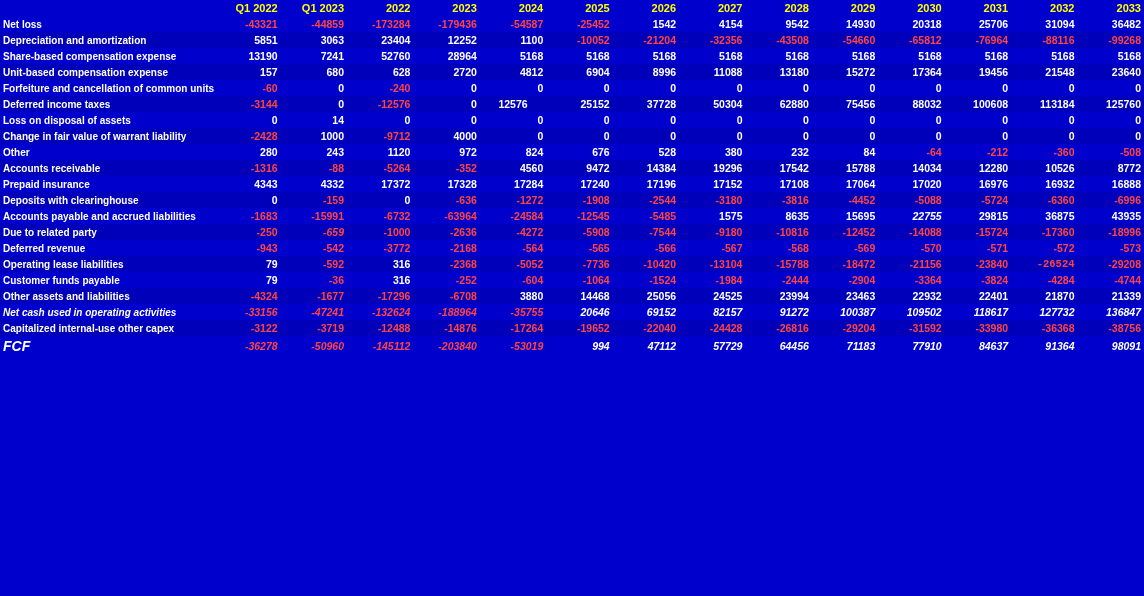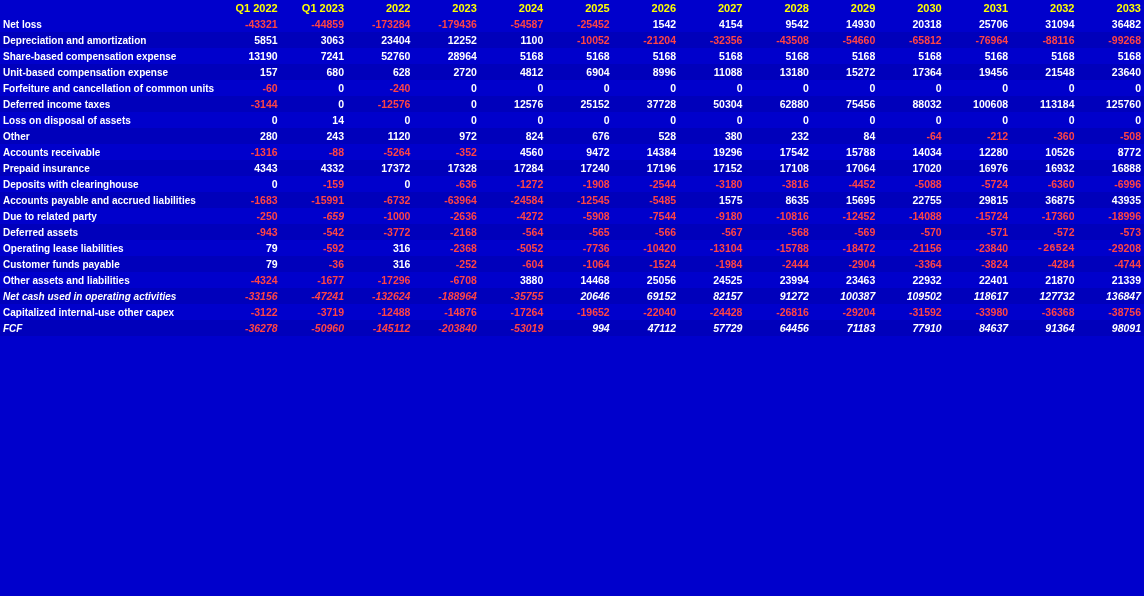--- a/index.html
+++ b/index.html
@@ -168,37 +168,54 @@
           <td style="color: rgb(255, 255, 255);">0</td>
           <td style="color: rgb(255, 255, 255);">0</td>
           <td style="color: rgb(255, 255, 255);">0</td>
         </tr>
         <tr>
           <td style="text-align: left; font-weight: bold; font-size: 10px;">Deferred income taxes</td>
           <td style="color: rgb(255, 68, 68);">-3144</td>
           <td style="color: rgb(255, 255, 255);">0</td>
           <td style="color: rgb(255, 68, 68);">-12576</td>
           <td style="color: rgb(255, 255, 255);">0</td>
-          <td style="color: rgb(255, 255, 255);">12576</td>
+          <td style="color: rgb(255, 255, 255); text-align: center;">12576</td>
           <td style="color: rgb(255, 255, 255);">25152</td>
           <td style="color: rgb(255, 255, 255);">37728</td>
           <td style="color: rgb(255, 255, 255);">50304</td>
           <td style="color: rgb(255, 255, 255);">62880</td>
           <td style="color: rgb(255, 255, 255);">75456</td>
           <td style="color: rgb(255, 255, 255);">88032</td>
           <td style="color: rgb(255, 255, 255);">100608</td>
           <td style="color: rgb(255, 255, 255);">113184</td>
           <td style="color: rgb(255, 255, 255);">125760</td>
         </tr>
         <tr>
           <td style="text-align: left; font-weight: bold; font-size: 10px;">Loss on disposal of assets</td>
           <td style="color: rgb(255, 255, 255);">0</td>
           <td style="color: rgb(255, 255, 255);">14</td>
           <td style="color: rgb(255, 255, 255);">0</td>
           <td style="color: rgb(255, 255, 255);">0</td>
+          <td style="color: rgb(255, 255, 255);">0</td>
+          <td style="color: rgb(255, 255, 255);">0</td>
+          <td style="color: rgb(255, 255, 255);">0</td>
+          <td style="color: rgb(255, 255, 255);">0</td>
+          <td style="color: rgb(255, 255, 255);">0</td>
+          <td style="color: rgb(255, 255, 255);">0</td>
+          <td style="color: rgb(255, 255, 255);">0</td>
+          <td style="color: rgb(255, 255, 255);">0</td>
+          <td style="color: rgb(255, 255, 255);">0</td>
+          <td style="color: rgb(255, 255, 255);">0</td>
+        </tr>
+        <tr>
+          <td style="text-align: left; font-weight: bold; font-size: 10px;">Change in fair value of warrant liability</td>
+          <td style="color: rgb(255, 68, 68);">-2428</td>
+          <td style="color: rgb(255, 255, 255);">1000</td>
+          <td style="color: rgb(255, 68, 68);">-9712</td>
+          <td style="color: rgb(255, 255, 255);">4000</td>
           <td style="color: rgb(255, 255, 255);">0</td>
           <td style="color: rgb(255, 255, 255);">0</td>
           <td style="color: rgb(255, 255, 255);">0</td>
           <td style="color: rgb(255, 255, 255);">0</td>
           <td style="color: rgb(255, 255, 255);">0</td>
           <td style="color: rgb(255, 255, 255);">0</td>
           <td style="color: rgb(255, 255, 255);">0</td>
           <td style="color: rgb(255, 255, 255);">0</td>
           <td style="color: rgb(255, 255, 255);">0</td>
           <td style="color: rgb(255, 255, 255);">0</td>
@@ -276,21 +293,21 @@
           <td style="color: rgb(255, 68, 68);">-1683</td>
           <td style="color: rgb(255, 68, 68);">-15991</td>
           <td style="color: rgb(255, 68, 68);">-6732</td>
           <td style="color: rgb(255, 68, 68);">-63964</td>
           <td style="color: rgb(255, 68, 68);">-24584</td>
           <td style="color: rgb(255, 68, 68);">-12545</td>
           <td style="color: rgb(255, 68, 68);">-5485</td>
           <td style="color: rgb(255, 255, 255);">1575</td>
           <td style="color: rgb(255, 255, 255);">8635</td>
           <td style="color: rgb(255, 255, 255);">15695</td>
-          <td style="color: rgb(255, 255, 255);">22755</td>
+          <td style="color: rgb(255, 255, 255); font-style: italic;">22755</td>
           <td style="color: rgb(255, 255, 255);">29815</td>
           <td style="color: rgb(255, 255, 255);">36875</td>
           <td style="color: rgb(255, 255, 255);">43935</td>
         </tr>
         <tr>
           <td style="text-align: left; font-weight: bold; font-size: 10px;">Due to related party</td>
           <td style="color: rgb(255, 68, 68);">-250</td>
           <td style="color: rgb(255, 68, 68); font-style: italic;">-659</td>
           <td style="color: rgb(255, 68, 68);">-1000</td>
           <td style="color: rgb(255, 68, 68);">-2636</td>
@@ -299,21 +316,21 @@
           <td style="color: rgb(255, 68, 68);">-7544</td>
           <td style="color: rgb(255, 68, 68);">-9180</td>
           <td style="color: rgb(255, 68, 68);">-10816</td>
           <td style="color: rgb(255, 68, 68);">-12452</td>
           <td style="color: rgb(255, 68, 68);">-14088</td>
           <td style="color: rgb(255, 68, 68);">-15724</td>
           <td style="color: rgb(255, 68, 68);">-17360</td>
           <td style="color: rgb(255, 68, 68);">-18996</td>
         </tr>
         <tr>
-          <td style="text-align: left; font-weight: bold; font-size: 10px;">Deferred assets</td>
+          <td style="text-align: left; font-weight: bold; font-size: 10px;">Deferred revenue</td>
           <td style="color: rgb(255, 68, 68);">-943</td>
           <td style="color: rgb(255, 68, 68);">-542</td>
           <td style="color: rgb(255, 68, 68);">-3772</td>
           <td style="color: rgb(255, 68, 68);">-2168</td>
           <td style="color: rgb(255, 68, 68);">-564</td>
           <td style="color: rgb(255, 68, 68);">-565</td>
           <td style="color: rgb(255, 68, 68);">-566</td>
           <td style="color: rgb(255, 68, 68);">-567</td>
           <td style="color: rgb(255, 68, 68);">-568</td>
           <td style="color: rgb(255, 68, 68);">-569</td>
@@ -401,21 +418,21 @@
           <td style="color: rgb(255, 68, 68);">-22040</td>
           <td style="color: rgb(255, 68, 68);">-24428</td>
           <td style="color: rgb(255, 68, 68);">-26816</td>
           <td style="color: rgb(255, 68, 68);">-29204</td>
           <td style="color: rgb(255, 68, 68);">-31592</td>
           <td style="color: rgb(255, 68, 68);">-33980</td>
           <td style="color: rgb(255, 68, 68);">-36368</td>
           <td style="color: rgb(255, 68, 68);">-38756</td>
         </tr>
         <tr class="bold-row">
-          <td style="text-align: left; font-weight: bold; font-size: 10px; font-style: italic;">FCF</td>
+          <td style="text-align: left; font-weight: bold; font-size: 14px; font-style: italic;">FCF</td>
           <td style="color: rgb(255, 68, 68); font-style: italic;">-36278</td>
           <td style="color: rgb(255, 68, 68); font-style: italic;">-50960</td>
           <td style="color: rgb(255, 68, 68); font-style: italic;">-145112</td>
           <td style="color: rgb(255, 68, 68); font-style: italic;">-203840</td>
           <td style="color: rgb(255, 68, 68); font-style: italic;">-53019</td>
           <td style="color: rgb(255, 255, 255); font-style: italic;">994</td>
           <td style="color: rgb(255, 255, 255); font-style: italic;">47112</td>
           <td style="color: rgb(255, 255, 255); font-style: italic;">57729</td>
           <td style="color: rgb(255, 255, 255); font-style: italic;">64456</td>
           <td style="color: rgb(255, 255, 255); font-style: italic;">71183</td>

